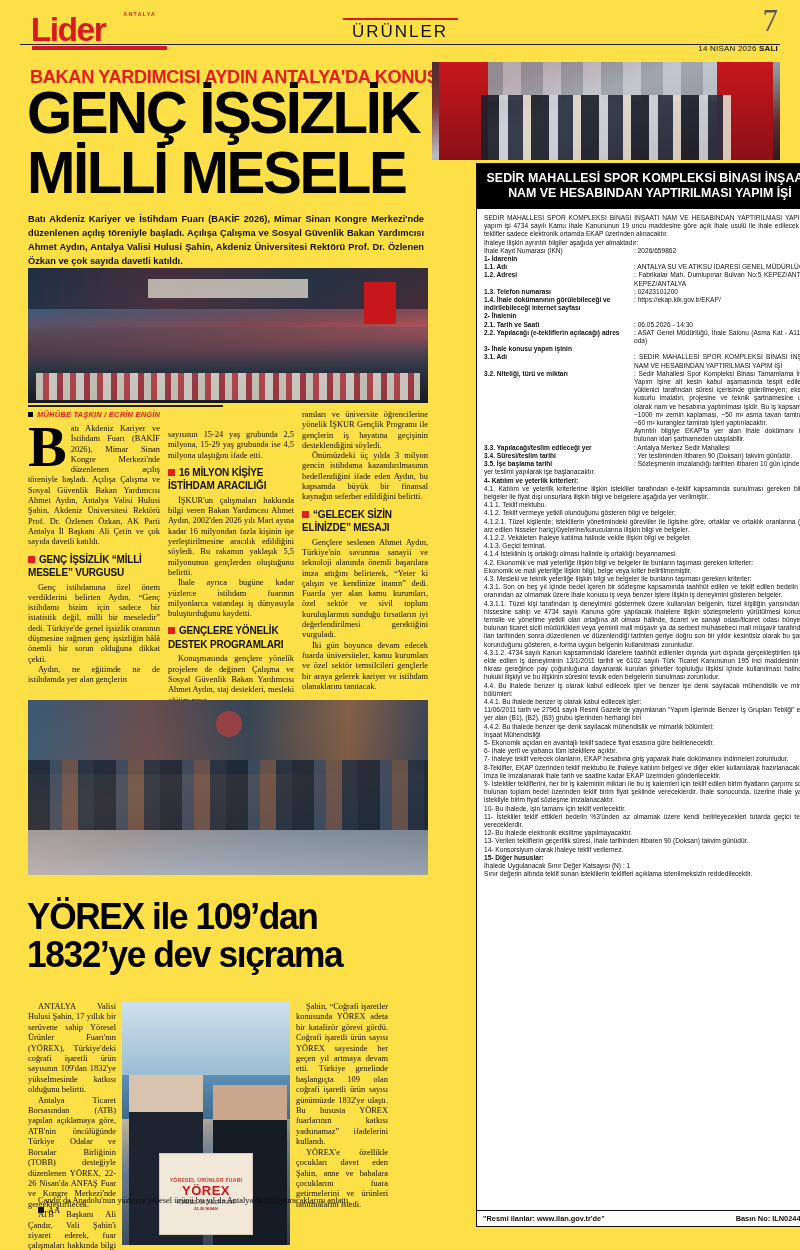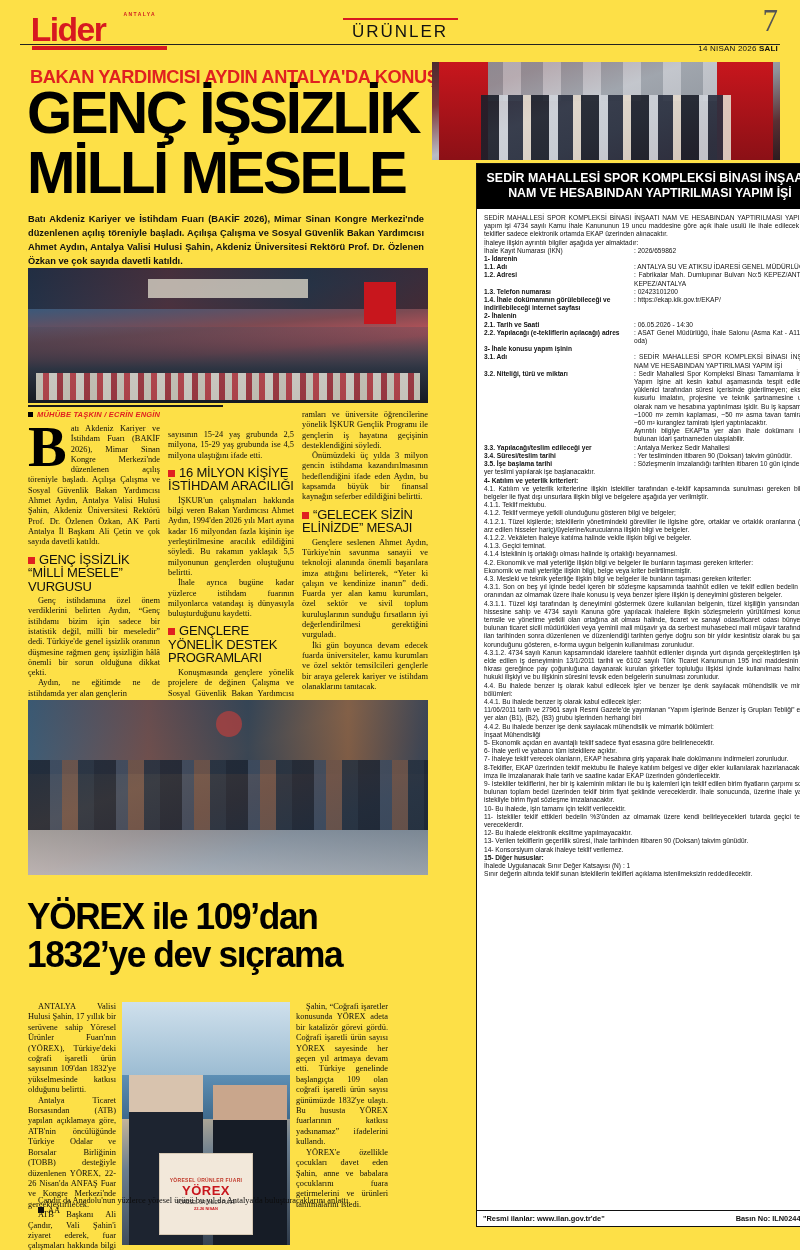--- a/index.html
+++ b/index.html
@@ -109,21 +109,21 @@
   .c1 { left:28px; top:424px; width:132px; }
   .c2 { left:168px; top:410px; width:126px;margin-top:20px; }
   .c3 { left:302px; top:410px; width:126px; }
 
   .dropcap { float:left; font-family:"Liberation Serif", serif;
              font-size:58px; line-height:44px; font-weight:bold; color:#000;
              margin:1px 4px 0 0; }
 
   .subhead {
     font-family:"Liberation Sans", sans-serif;
-    font-weight:normal; font-size:13px; line-height:13.5px; color:#111;
+    font-weight:bold; font-size:10px; line-height:13.5px; color:#111;
     margin:5px 0 3px 0; text-indent:0; text-align:left; letter-spacing:-0.2px;
   }
   .subhead .bullet { display:inline-block; width:7px; height:7px; background:#e02020; margin-right:4px; }
 
   
   .photo-mid {
     position:absolute; left:28px; top:700px; width:400px; height:175px;
     background:linear-gradient(160deg,#2f4a63 0%,#5b6f7e 18%,#b9875f 40%,#8d5f4a 55%,#46505f 72%,#1f2a38 100%);
     overflow:hidden;
   }
@@ -272,21 +272,21 @@
   <div class="col c1">
     <p class="noind"><span class="dropcap">B</span><span>atı Akdeniz Kariyer ve İstihdam Fuarı (BAKİF 2026), Mimar Sinan Kongre Merkezi'nde düzenlenen açılış töreniyle başladı. Açılışa Çalışma ve Sosyal Güvenlik Bakan Yardımcısı Ahmet Aydın, Antalya Valisi Hulusi Şahin, Akdeniz Üniversitesi Rektörü Prof. Dr. Özlenen Özkan, AK Parti Antalya İl Başkanı Ali Çetin ve çok sayıda davetli katıldı.</span></p>
     <div class="subhead"><span class="bullet"></span><span>GENÇ İŞSİZLİK “MİLLİ MESELE” VURGUSU</span></div>
     <p>Genç istihdamına özel önem verdiklerini belirten Aydın, “Genç istihdamı bizim için sadece bir istatistik değil, milli bir meseledir” dedi. Türkiye'de genel işsizlik oranının düşmesine rağmen genç işsizliğin hâlâ önemli bir sorun olduğuna dikkat çekti.</p>
     <p>Aydın, ne eğitimde ne de istihdamda yer alan gençlerin</p>
   </div>
 
   <div class="col c2">
     <p class="noind">sayısının 15-24 yaş grubunda 2,5 milyona, 15-29 yaş grubunda ise 4,5 milyona ulaştığını ifade etti.</p>
     <div class="subhead"><span class="bullet"></span><span>16 MİLYON KİŞİYE İSTİHDAM ARACILIĞI</span></div>
-    <p>İŞKUR'un çalışmaları hakkında bilgi veren Bakan Yardımcısı Ahmet Aydın, 1994'den 2026 yılı Mart ayına kadar 16 milyondan fazla kişinin işe yerleştirilmesine aracılık edildiğini söyledi. Bu rakamın yaklaşık 5,5 milyonunun gençlerden oluştuğunu belirtti.</p>
+    <p>İŞKUR'un çalışmaları hakkında bilgi veren Bakan Yardımcısı Ahmet Aydın, 2002'den 2026 yılı Mart ayına kadar 16 milyondan fazla kişinin işe yerleştirilmesine aracılık edildiğini söyledi. Bu rakamın yaklaşık 5,5 milyonunun gençlerden oluştuğunu belirtti.</p>
     <p>İhale ayrıca bugüne kadar yüzlerce istihdam fuarının milyonlarca vatandaşı iş dünyasıyla buluşturduğunu kaydetti.</p>
     <div class="subhead"><span class="bullet"></span><span>GENÇLERE YÖNELİK DESTEK PROGRAMLARI</span></div>
     <p>Konuşmasında gençlere yönelik projelere de değinen Çalışma ve Sosyal Güvenlik Bakan Yardımcısı Ahmet Aydın, staj destekleri, mesleki eğitim prog-</p>
   </div>
 
   <div class="col c3">
     <p class="noind">ramları ve üniversite öğrencilerine yönelik İŞKUR Gençlik Programı ile gençlerin iş hayatına geçişinin desteklendiğini söyledi.</p>
     <p>Önümüzdeki üç yılda 3 milyon gencin istihdama kazandırılmasının hedeflendiğini ifade eden Aydın, bu kapsamda büyük bir finansal kaynağın seferber edildiğini belirtti.</p>
     <div class="subhead"><span class="bullet"></span><span>“GELECEK SİZİN ELİNİZDE” MESAJI</span></div>
     <p>Gençlere seslenen Ahmet Aydın, Türkiye'nin savunma sanayii ve teknoloji alanında önemli başarılara imza attığını belirterek, “Yeter ki çalışın ve kendinize inanın” dedi. Fuarda yer alan kamu kurumları, özel sektör ve sivil toplum kuruluşlarının sunduğu fırsatların iyi değerlendirilmesi gerektiğini vurguladı.</p>

